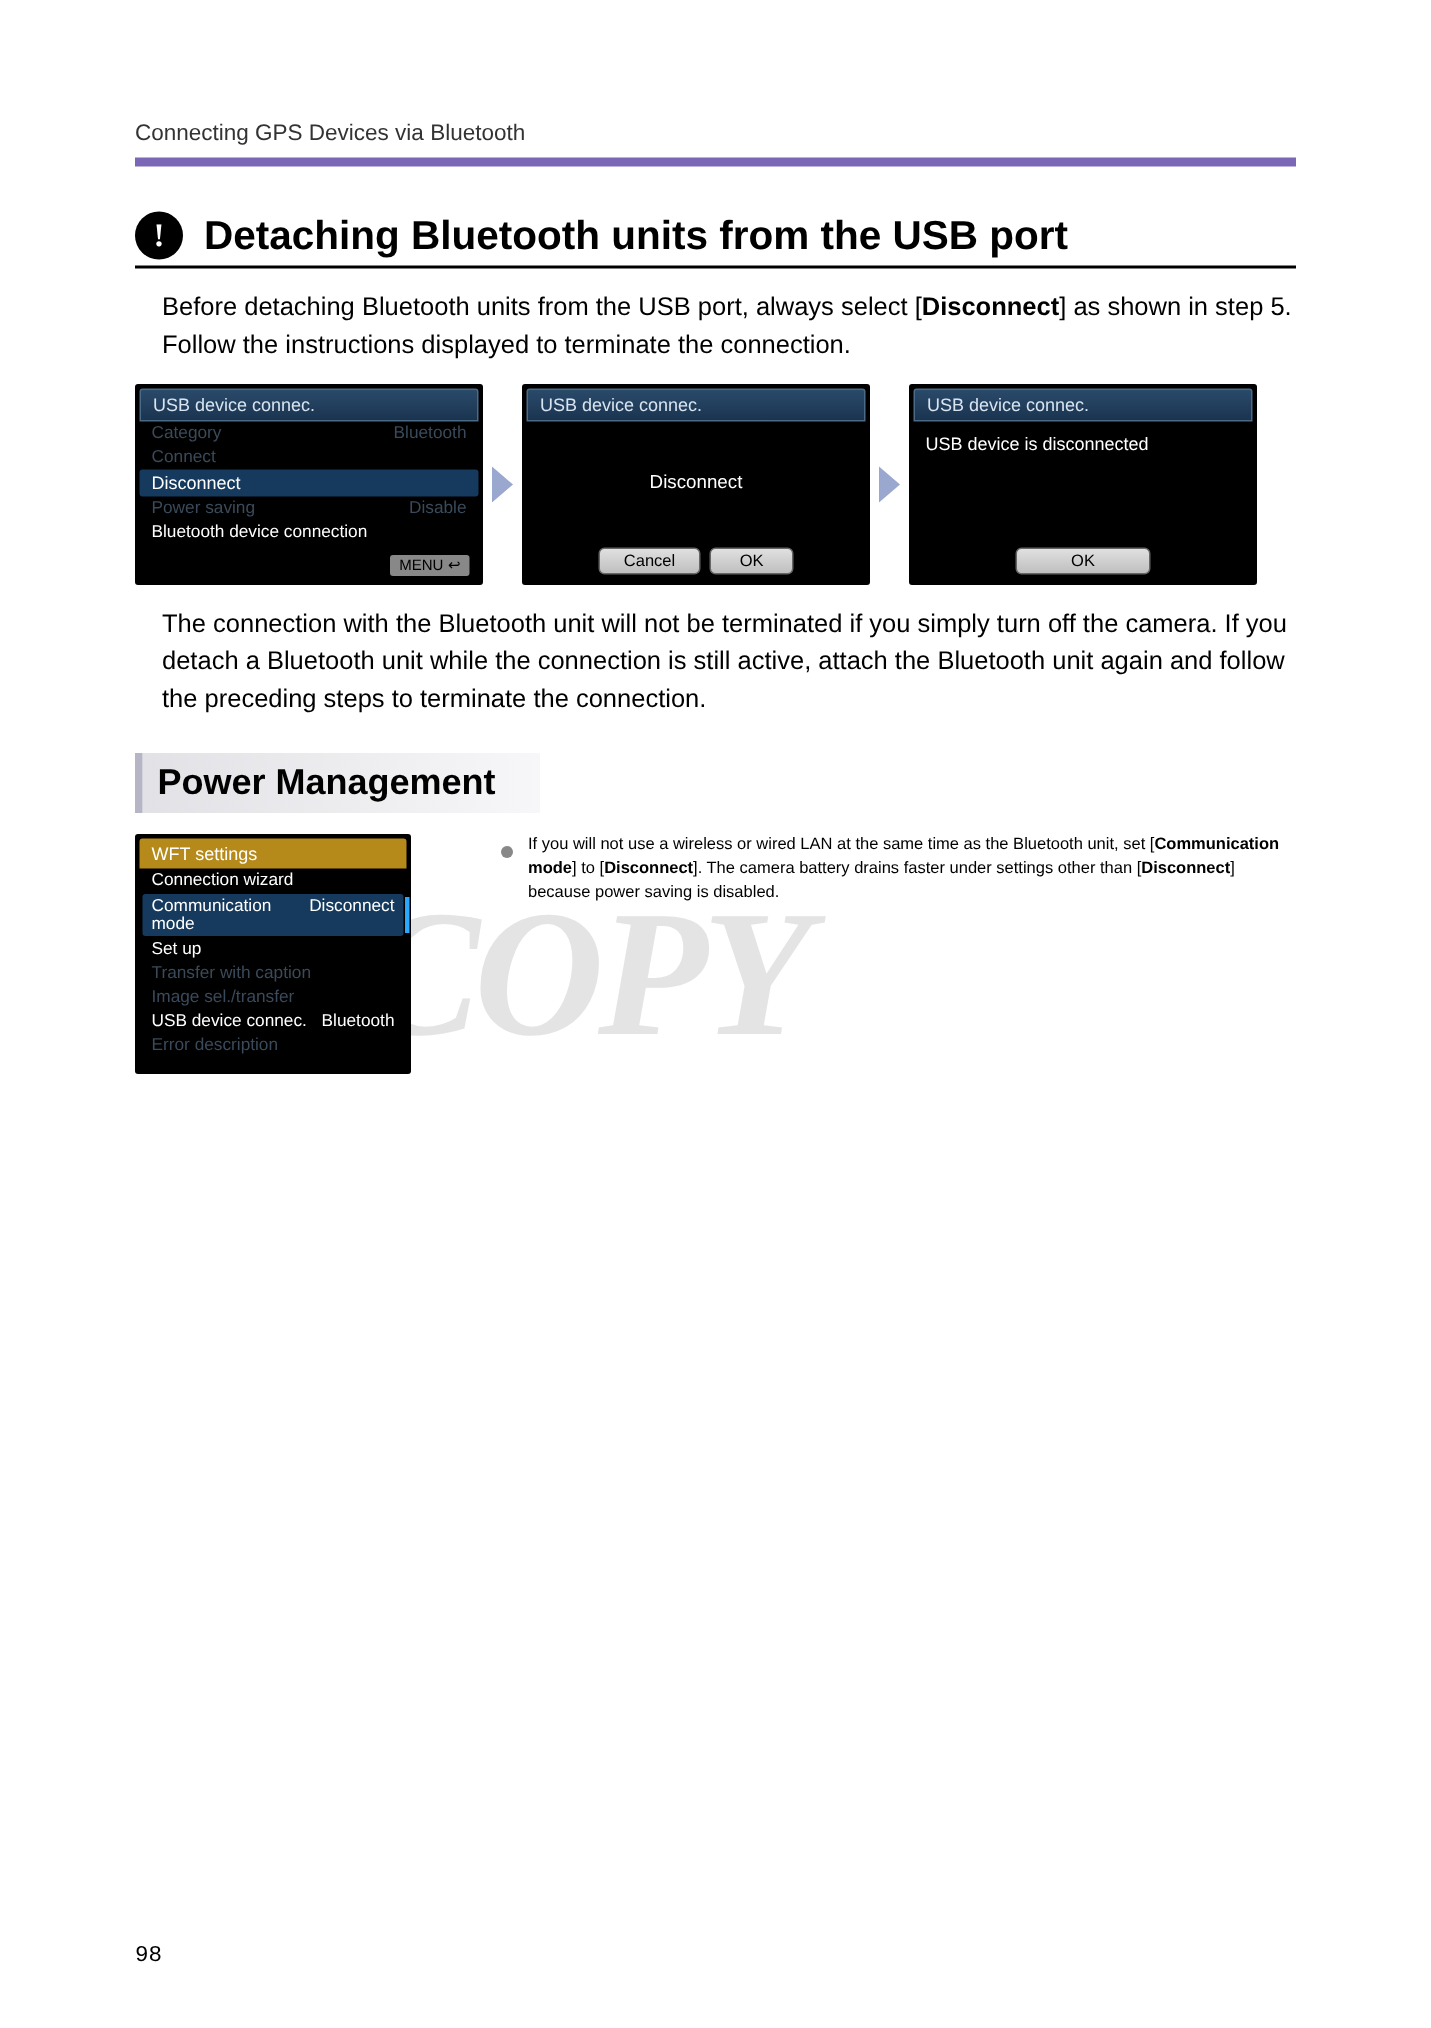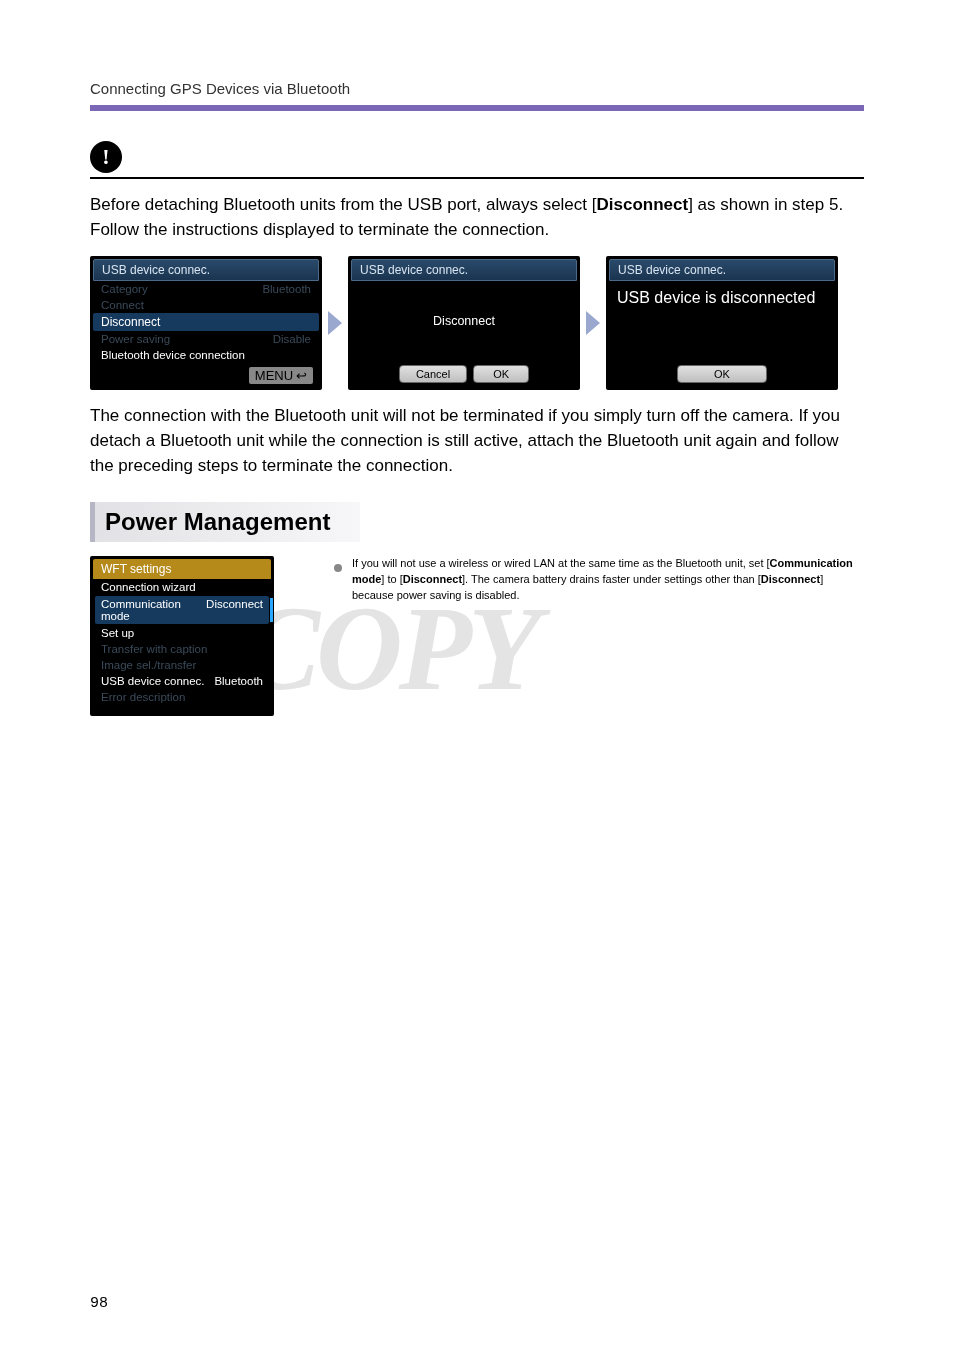--- a/index.html
+++ b/index.html
@@ -47,20 +47,21 @@
     font-family: Georgia, serif;
   }
   .section-title h1 {
     font-size: 27px;
     font-weight: bold;
   }
   .body-text {
     font-size: 17px;
     line-height: 1.45;
     margin-bottom: 14px;
+    margin-left: 18px;
   }
   .screens-row {
     display: flex;
     align-items: center;
     gap: 6px;
     margin-bottom: 14px;
   }
   .arrow {
     width: 0; height: 0;
     border-top: 12px solid transparent;
@@ -112,39 +113,39 @@
     font-size: 11px;
     padding: 2px 16px;
     min-width: 56px;
     text-align: center;
   }
   .cs-menu {
     position: absolute;
     bottom: 3px; right: 6px;
     background: #888;
     color: #000;
-    font-size: 13px;
+    font-size: 10px;
     padding: 1px 6px;
     border-radius: 2px;
     display: flex;
     align-items: center;
     gap: 3px;
   }
   .cs-center-text {
     color: #fff;
     text-align: center;
     flex:1;
     display:flex;
     align-items:center;
     justify-content:center;
     font-size:12.5px;
   }
   .cs-info-line {
     color:#fff;
-    font-size:16px;
+    font-size:12px;
     padding: 8px 8px 0 8px;
   }
   .sub-heading-wrap {
     margin-top: 24px;
     margin-bottom: 14px;
     text-decoration: underline;
   }
   .sub-heading {
     display: inline-block;
     background: linear-gradient(to right, #e2e2e6, #f7f7f9);
@@ -223,20 +224,21 @@
   b { font-weight: bold; }
 </style>
 </head>
 <body>
 
 <div class="running-head">Connecting GPS Devices via Bluetooth</div>
 <div class="head-rule"></div>
 
 <div class="section-title">
   <span class="caution-icon"></span>
+  <h1>Detaching Bluetooth units from the USB port</h1>
 </div>
 
 <p class="body-text">
   <span>Before detaching Bluetooth units from the USB port, always select [</span><b>Disconnect</b><span>] as shown in step 5. Follow the instructions displayed to terminate the connection.</span>
 </p>
 
 <div class="screens-row">
 
   <div class="cam-screen">
     <div class="cs-title">USB device connec.</div>

